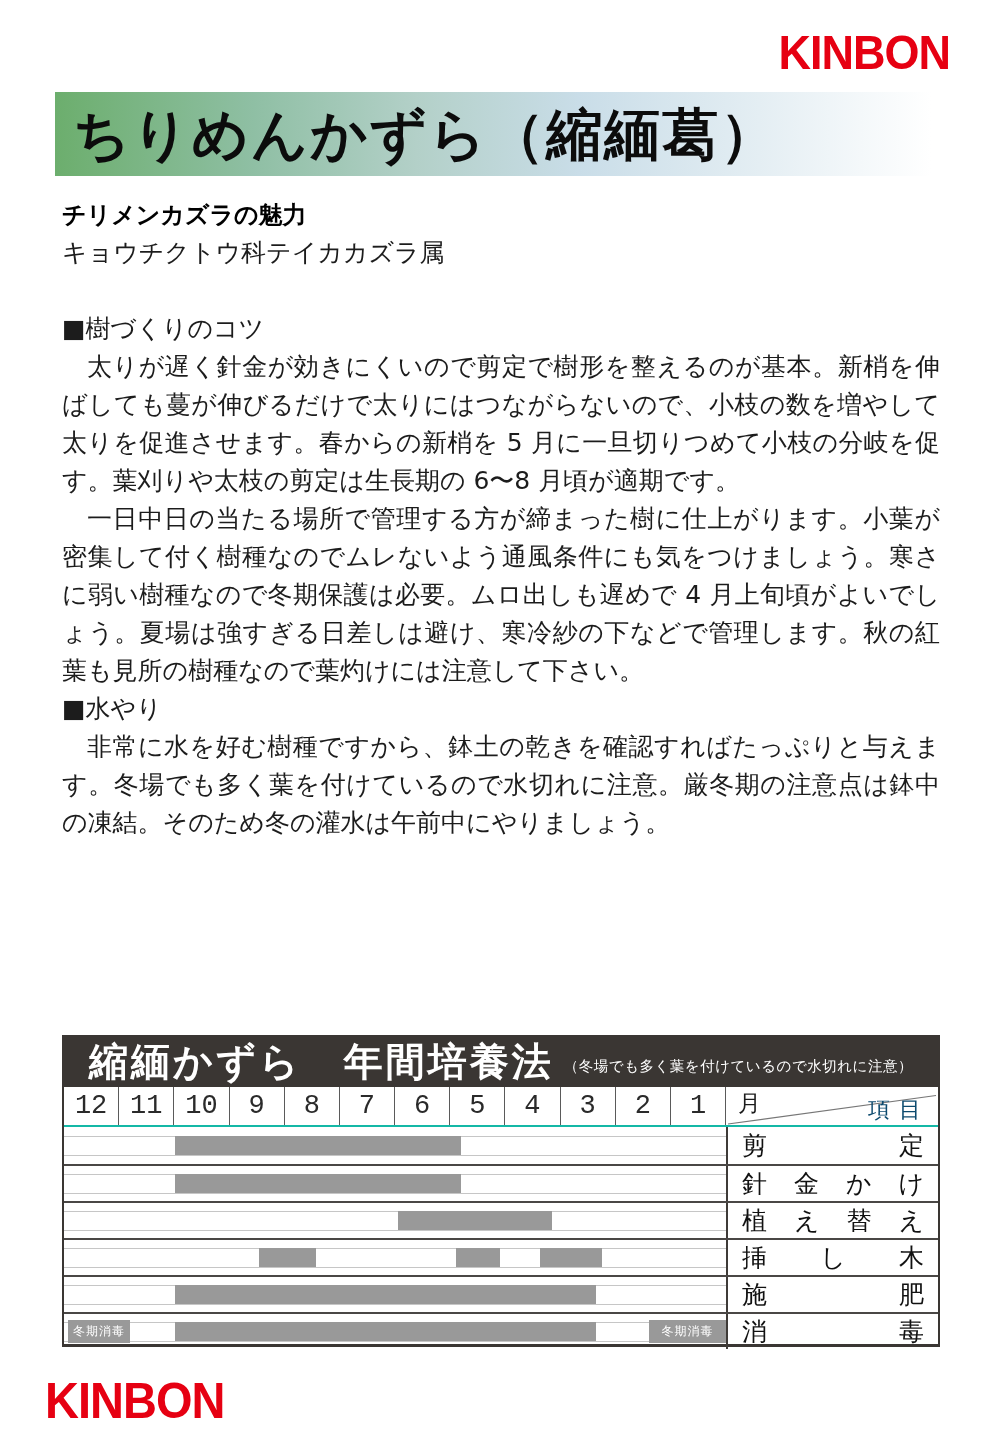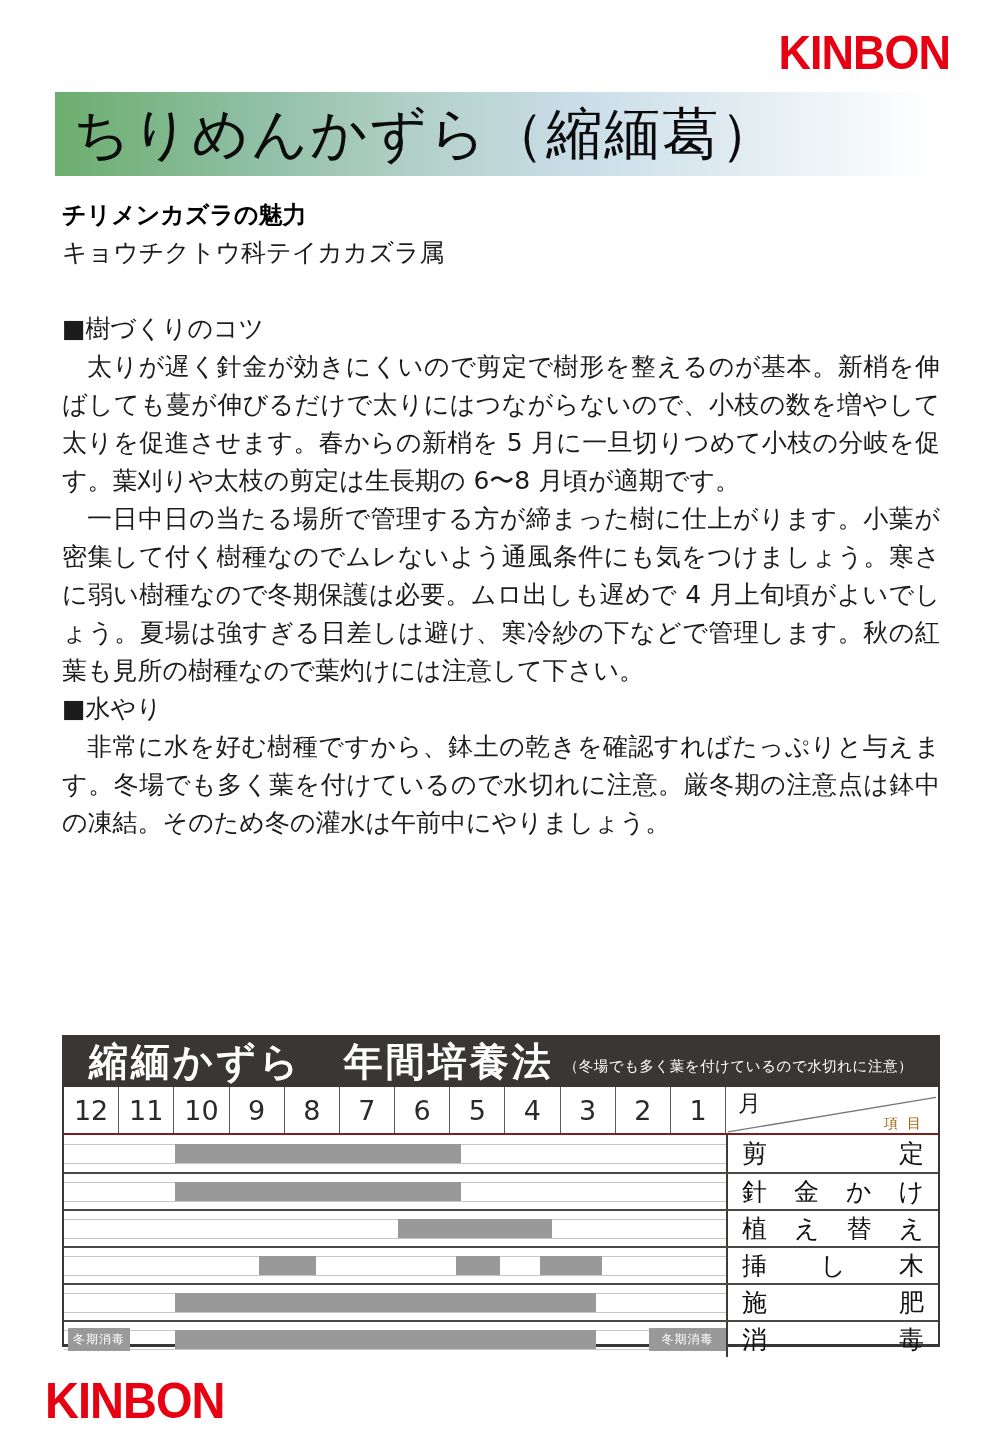--- a/index.html
+++ b/index.html
@@ -18,21 +18,21 @@
   .logo-top { position:absolute; top:26px; right:50px; font-size:45px; }
   .logo-bottom { position:absolute; top:1372px; left:45px; font-size:47px; }
   
   .title-banner {
     position:absolute; left:55px; top:92px; width:903px; height:84px;
     background:linear-gradient(90deg,#6cae6d 0%,#8fbfa4 22%,#b3d0c8 40%,#c9dde8 58%,#e4eef3 78%,#ffffff 97%);
     display:flex; align-items:center;
   }
   .title-banner h1 {
     font-family:"DejaVu Serif","Liberation Serif",serif;
-    font-size:56px; font-weight:400; color:#0c0c0c; letter-spacing:2px;
+    font-size:56px; font-weight:700; color:#0c0c0c; letter-spacing:2px;
     padding-left:18px; line-height:1; white-space:nowrap;
   }
   
   .body-text {
     position:absolute; left:62px; top:196px; width:878px;
     font-size:25px; line-height:38px; text-align:justify;
   }
   .body-text section + section { margin-top:38px; }
   .body-text h3 { font-size:24px; font-weight:bold; color:#000; line-height:38px; }
   .body-text p.plain   { line-height:38px; }
@@ -46,30 +46,30 @@
   }
   .cal-banner {
     height:50px; background:#3a3633; color:#fff;
     display:flex; align-items:center; justify-content:center; gap:10px;
   }
   .cal-banner .cal-title {
     font-family:"DejaVu Serif","Liberation Serif",serif;
     font-size:39px; font-weight:700; letter-spacing:3px; white-space:nowrap;
   }
   .cal-banner .cal-note { font-size:14.5px; letter-spacing:0.5px; white-space:nowrap; padding-top:8px; }
-  .cal-header { display:flex; height:48px; border-bottom:2px solid #7f1d1d; }
+  .cal-header { display:flex; height:40px; border-bottom:2px solid #14b8a6;font-family:Liberation Mono, monospace; }
   .cal-months { flex:1; display:flex; }
   .cal-mcell {
     flex:1; display:flex; align-items:center; justify-content:center;
     font-size:27px; color:#2a2a2a; border-right:1px solid #5a5a5a;
   }
   .cal-corner { width:212px; position:relative; }
   .cal-corner svg { position:absolute; left:0; top:0; width:100%; height:100%; }
   .corner-top  { position:absolute; left:12px; top:1px; font-size:23px; color:#1c1c1c; }
-  .corner-bottom { position:absolute; right:8px; bottom:0px; font-size:14px; color:#a16207; letter-spacing:9px; }
+  .corner-bottom { position:absolute; right:8px; bottom:0px; font-size:22px; color:#0c4a6e; letter-spacing:9px; }
   .cal-body { display:flex; flex-direction:column; }
   .cal-row { display:flex; height:37px; border-top:2px solid #4a4745; }
   .cal-row:first-child { border-top:none; }
   .cal-track { flex:1; position:relative; display:flex;align-items:center; }
   .cal-cell { flex:1; border-right:1px solid #b5b5b5; }
   .subline { position:absolute; left:0; width:100%; height:1px; background:#c6c6c6; z-index:1; }
   .subline.t { top:24%; } .subline.b { top:76%; }
   .cal-bar {
     position:absolute; top:24%; height:53%; z-index:2;
     background:#999999;

